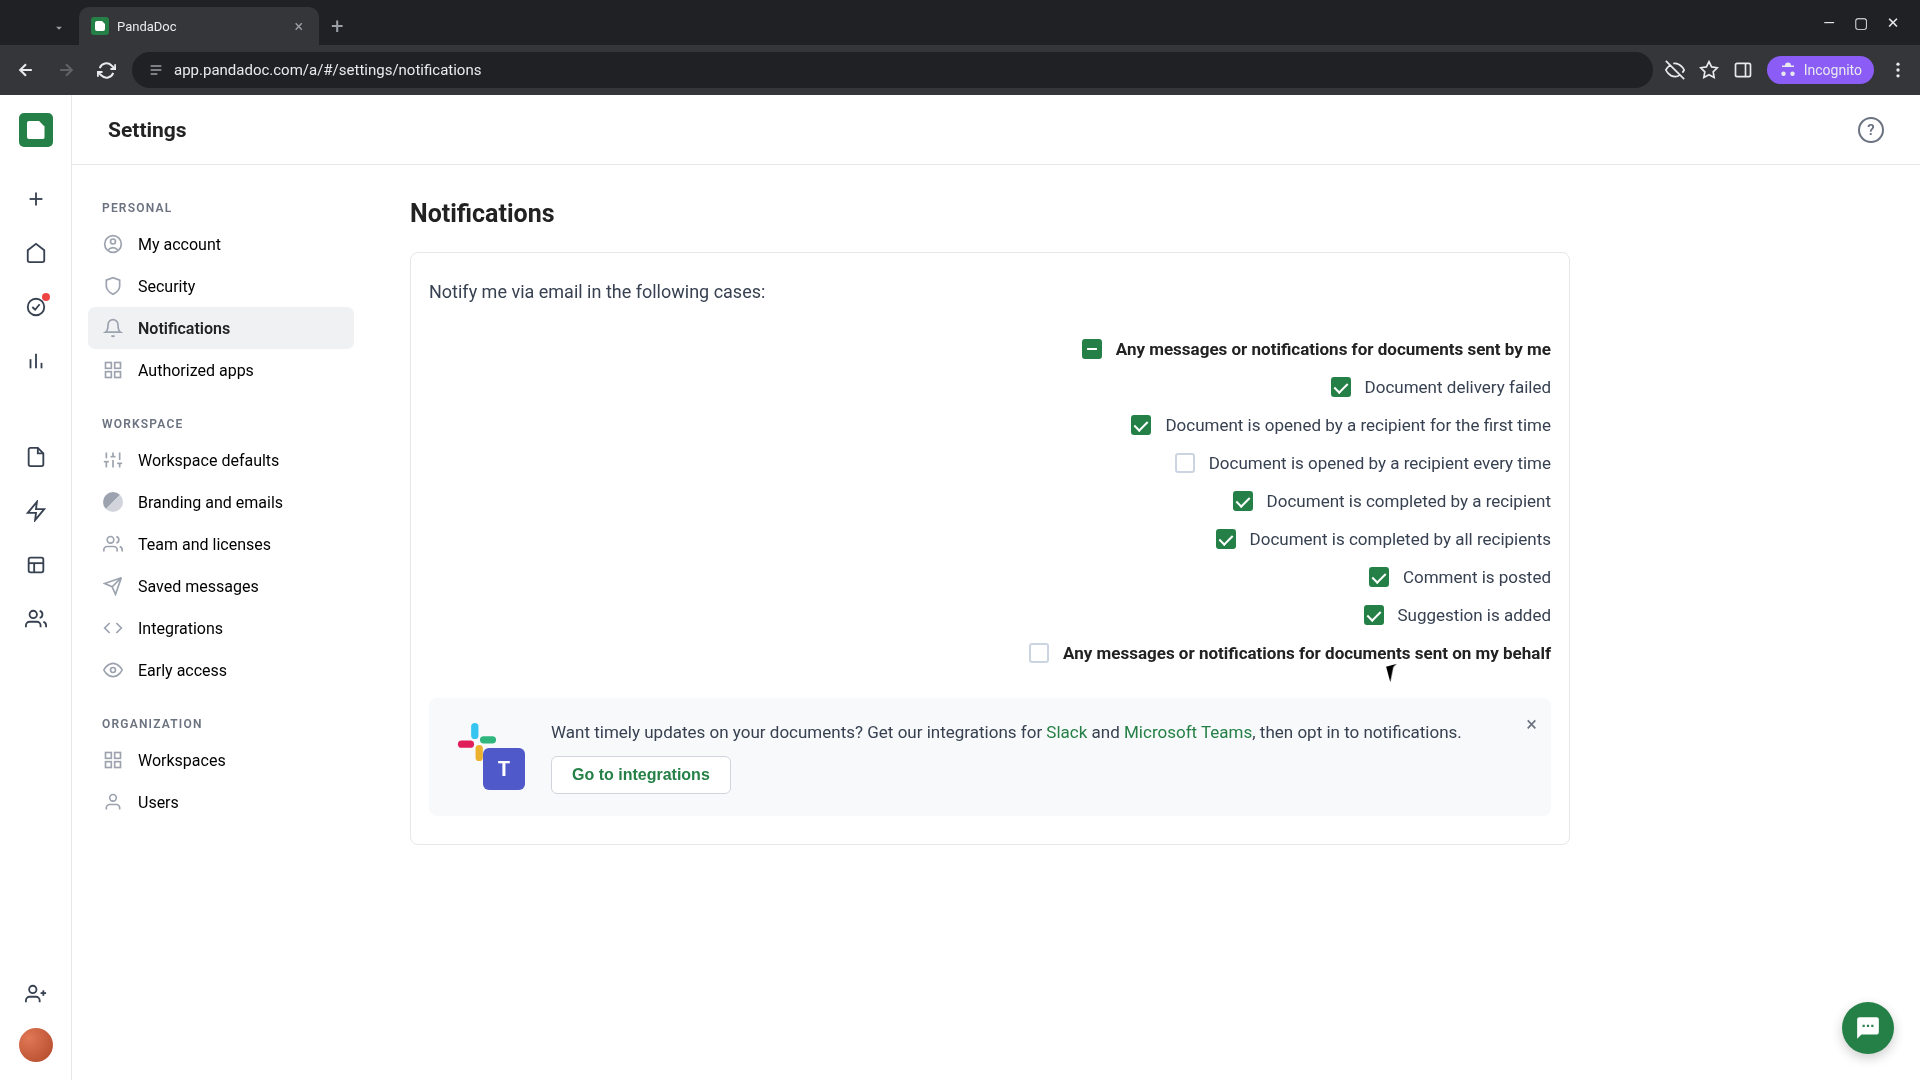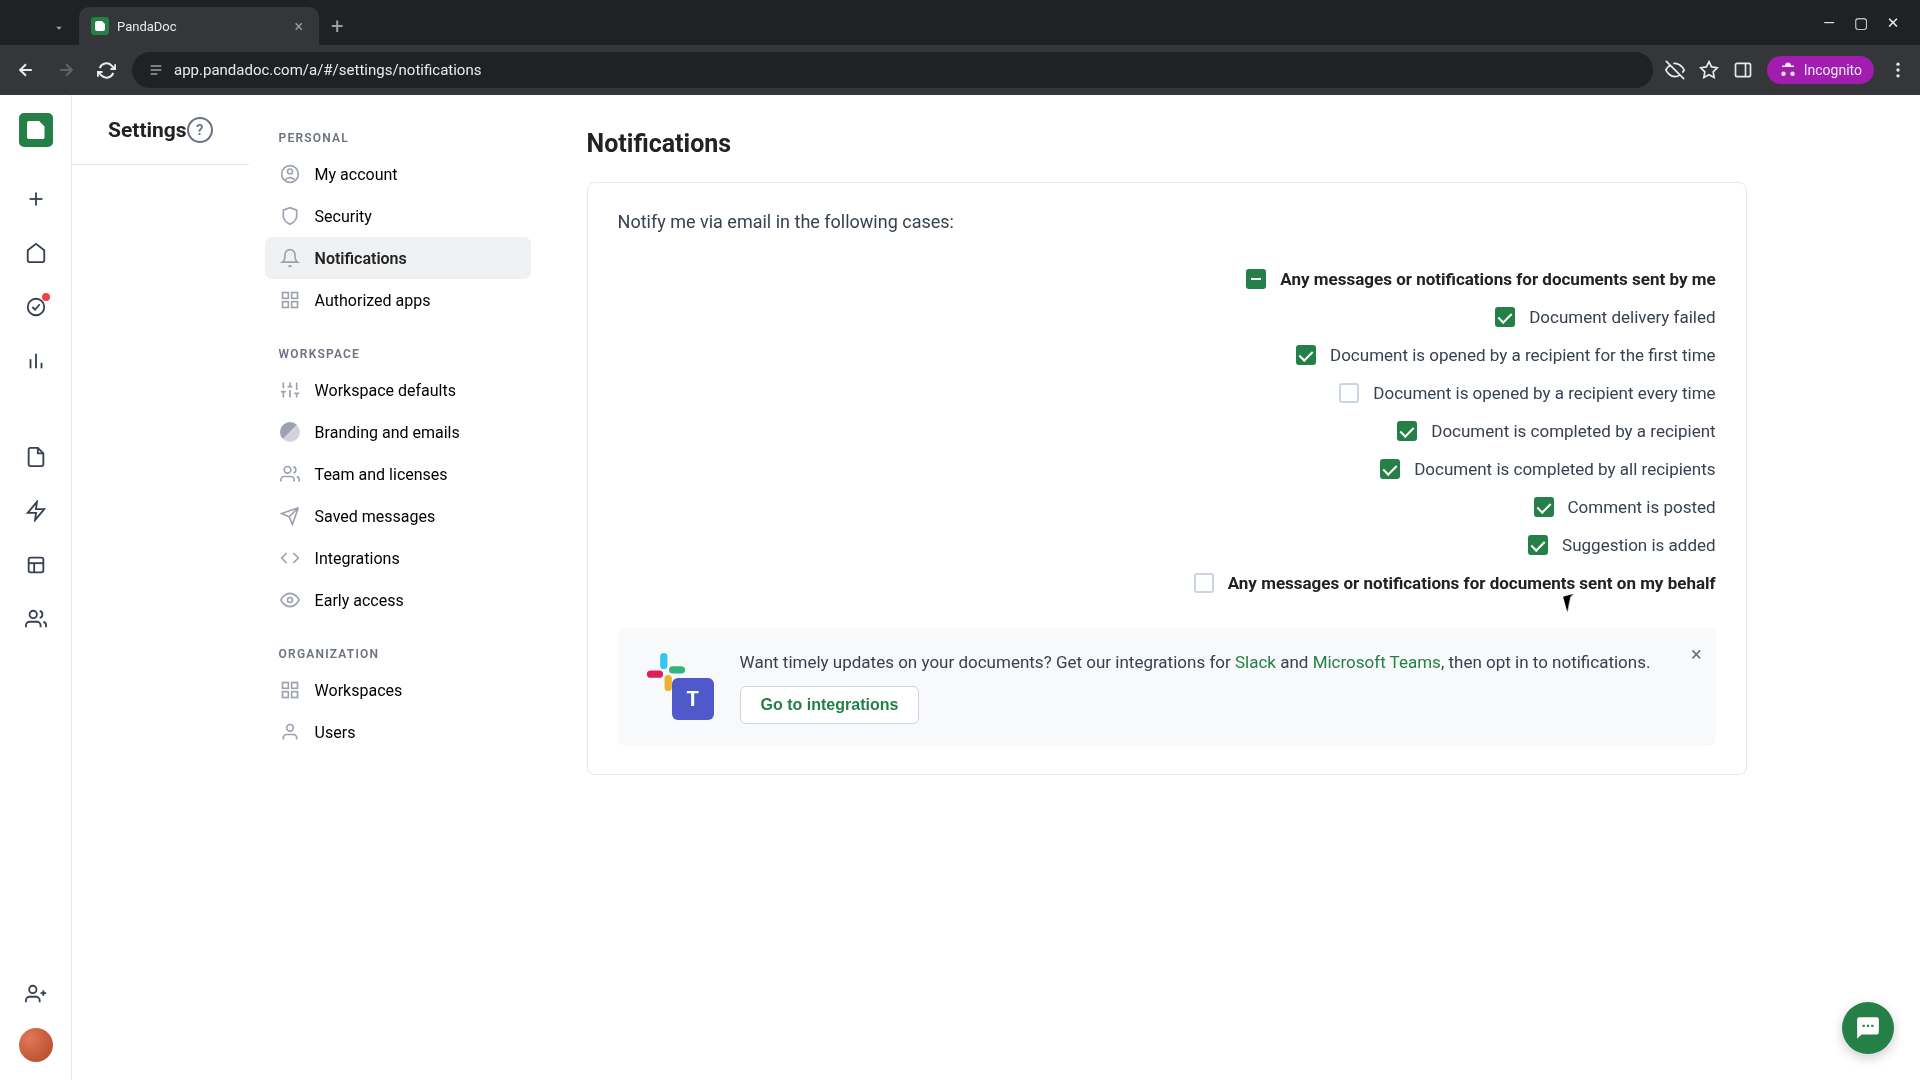--- a/index.html
+++ b/index.html
@@ -16,35 +16,35 @@
 .new-tab { color: #9aa0a6; font-size: 22px; padding: 6px 12px; cursor: pointer; }
 .window-controls { margin-left: auto; display: flex; gap: 18px; padding: 0 20px; align-items:center; height:45px; color: #e8eaed; }
 .window-btn { width: 14px; height: 14px; display:flex; align-items:center; justify-content:center; cursor:pointer; font-size:15px; }
 
 .browser-toolbar { background: #35363a; height: 50px; display: flex; align-items: center; padding: 16px 12px; gap: 12px; }
 .nav-btn { width: 28px; height: 28px; display: flex; align-items: center; justify-content: center; color: #e8eaed; cursor: pointer; }
 .nav-btn.disabled { color: #5f6368; }
 .address-bar { flex: 1; background: #202124; border-radius: 20px; height: 36px; display: flex; align-items: center; padding: 0 16px; color: #9aa0a6; font-size: 15px; gap: 10px; }
 .address-bar .url { color: #e8eaed; }
 .right-toolbar { display: flex; gap: 14px; align-items: center; color: #e8eaed; }
-.incognito-badge { background: #a21caf; border-radius: 16px; padding: 5px 12px; display: flex; align-items: center; gap: 7px; font-size: 14px; }
+.incognito-badge { background: #8b5cf6; border-radius: 16px; padding: 5px 12px; display: flex; align-items: center; gap: 7px; font-size: 14px; }
 
 
 .app { display: flex; height: calc(1080px - 95px); }
 
 .rail { width: 72px; background: #fff; border-right: 1px solid #e5e7eb; display: flex; flex-direction: column; align-items: center; padding-top: 18px; gap: 14px; }
 .rail-logo { width: 34px; height: 34px; background: #248046; border-radius: 5px; display:flex; align-items:center; justify-content:center; margin-bottom: 18px; }
 .rail-logo::after { content:""; width: 18px; height:18px; background:#fff; clip-path: polygon(0 0, 70% 0, 100% 30%, 100% 100%, 0 100%); border-radius:2px; }
 .rail-item { width: 40px; height: 40px; display:flex; align-items:center; justify-content:center; color: #374151; cursor:pointer; position:relative; }
 .rail-item svg { width: 22px; height:22px; stroke: currentColor; fill: none; stroke-width:2; }
 .rail-spacer { flex:1; }
 .rail-avatar { width:34px; height:34px; border-radius:50%; background: radial-gradient(circle at 30% 30%, #e07856, #b04828); margin-bottom: 18px; }
 .rail-dot { position:absolute; top:6px; right:6px; width:8px; height:8px; background:#ef4444; border-radius:50%; }
 
-.content-wrap { flex:1; display:flex; flex-direction:row; }
+.content-wrap { flex:1; display:flex; flex-direction:column; }
 
 .page-header { height: 70px; display: flex; align-items: center; padding: 0 36px; border-bottom: 1px solid #e5e7eb; }
 .page-title { font-size: 21px; font-weight: 700; color: #222; }
 .help-btn { margin-left: auto; width:26px; height:26px; border:2px solid #6b7280; border-radius:50%; display:flex; align-items:center; justify-content:center; color:#6b7280; font-size:15px; font-weight:600; cursor:pointer; }
 
 .page-body { flex:1; display:flex; overflow:hidden; }
 
 .settings-nav { width: 298px; padding: 28px 16px; overflow-y: auto; position: relative; }
 .settings-nav::-webkit-scrollbar { width: 10px; }
 .settings-nav::-webkit-scrollbar-thumb { background: #c1c1c1; border-radius:5px; }
@@ -55,21 +55,21 @@
 .nav-icon { width: 22px; height: 22px; display:flex; align-items:center; justify-content:center; color: #9ca3af; }
 .nav-icon svg { width:20px; height:20px; stroke: currentColor; fill: none; stroke-width:2; }
 .globe-icon { width:20px; height:20px; border-radius:50%; background: linear-gradient(135deg, #9ca3af 50%, #d1d5db 50%); }
 
 .main-panel { flex:1; overflow-y:auto; padding: 34px 40px; position:relative; }
 .main-panel::-webkit-scrollbar { width: 12px; }
 .main-panel::-webkit-scrollbar-thumb { background: #c1c1c1; border-radius:6px; }
 
 .section-title { font-size: 25px; font-weight: 700; color: #222; margin-bottom: 24px; }
 
-.notif-card { border: 1px solid #e5e7eb; border-radius: 8px; padding: 28px 30px; max-width: 1160px; }
+.notif-card { border: 1px solid #e5e7eb; border-radius: 8px; padding: 28px 18px; max-width: 1160px; }
 .card-intro { font-size: 18px; color: #374151; margin-bottom: 28px; }
 
 .check-row { display:flex; align-items:center; gap: 14px; padding: 9px 0; justify-content: flex-end; }
 .check-row.indent { padding-left: 26px; }
 .checkbox { width: 20px; height: 20px; border: 2px solid #cbd5e1; border-radius: 3px; flex-shrink:0; display:flex; align-items:center; justify-content:center; cursor:pointer; }
 .checkbox.checked { background: #248046; border-color: #248046; }
 .checkbox.checked::after { content: ""; width: 6px; height: 11px; border: solid #fff; border-width: 0 2.5px 2.5px 0; transform: rotate(45deg); margin-top:-2px; }
 .checkbox.indeterminate { background: #248046; border-color: #248046; }
 .checkbox.indeterminate::after { content: ""; width: 10px; height: 2.5px; background: #fff; }
 .check-label { font-size: 17px; color: #374151; }

